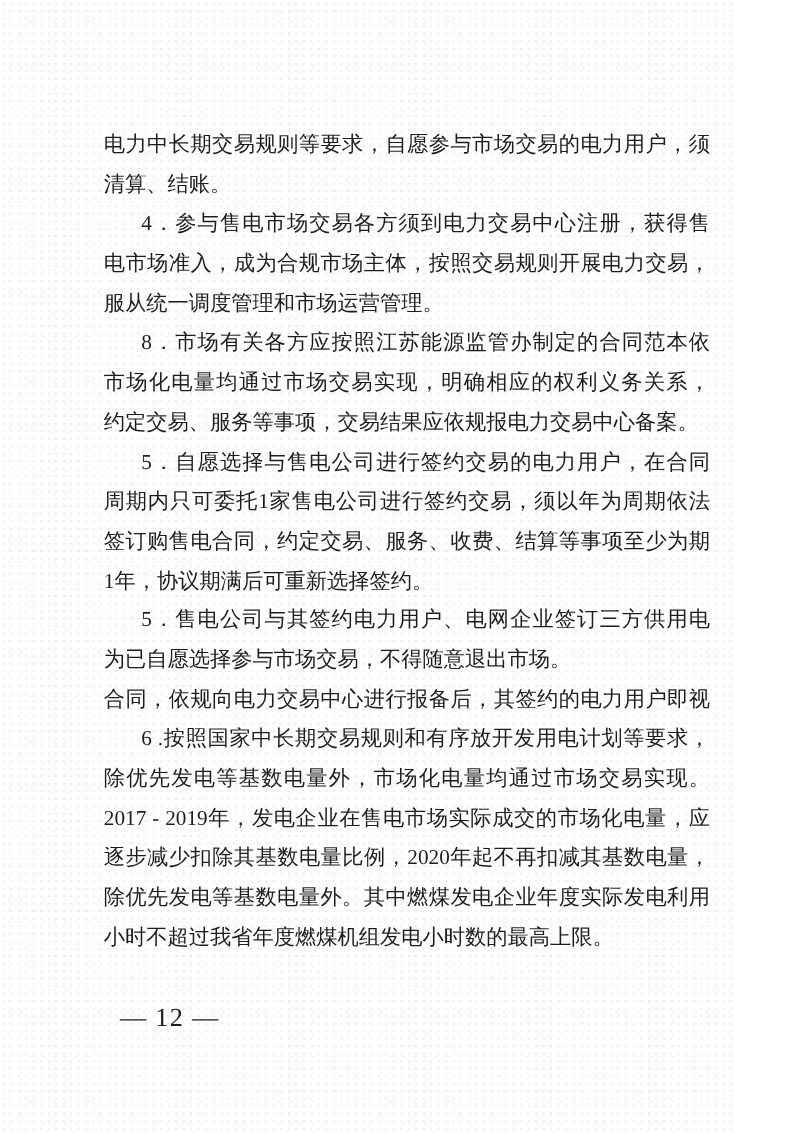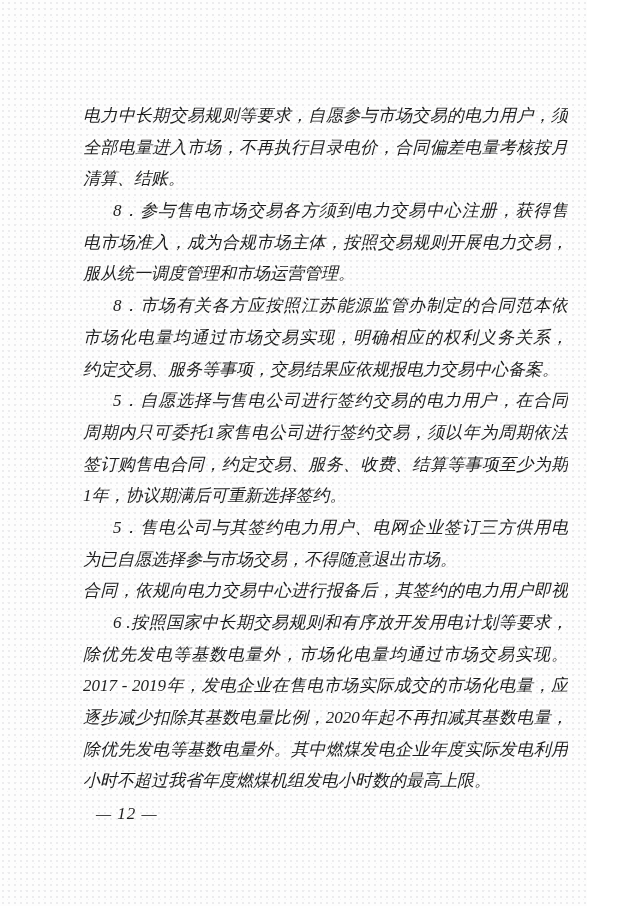--- a/index.html
+++ b/index.html
@@ -12,21 +12,20 @@
     height: 906px;
     overflow: hidden;
     background-color: #fdfdfd;
     
     background-image:
       radial-gradient(rgba(150,150,160,0.16) 0.8px, transparent 0.9px),
       radial-gradient(rgba(170,170,180,0.10) 0.7px, transparent 0.8px);
     background-size: 6px 6px, 9px 9px;
     background-position: 0 0, 3px 4px;
     font-family: "Liberation Serif", "DejaVu Serif", serif;
-    font-style: italic;
   }
   .content {
     position: absolute;
     left: 83px;
     top: 100px;
     width: 485px;
   }
   .para {
     margin: 0;
     padding: 0;
@@ -43,40 +42,39 @@
   .line.indent {
     text-indent: 30px;
   }
   .line.end {
     text-align-last: left;
   }
   .footer {
     position: absolute;
     left: 96px;
     top: 804px;
-    font-size: 17px;
+    font-size: 21px;
     line-height: 20px;
     color: #1d1d1d;
     letter-spacing: 1px;
   }
 </style>
 </head>
 <body>
 
 <div class="page">
   <div class="content">
 
     <div class="para">
       <div class="line">电力中长期交易规则等要求，自愿参与市场交易的电力用户，须</div>
-      <div class="line">全部电量进入市场，不再执行目录电价，合同偏差电量考核按月</div>
       <div class="line end">清算、结账。</div>
     </div>
 
     <div class="para">
-      <div class="line indent">8．参与售电市场交易各方须到电力交易中心注册，获得售</div>
+      <div class="line indent">4．参与售电市场交易各方须到电力交易中心注册，获得售</div>
       <div class="line">电市场准入，成为合规市场主体，按照交易规则开展电力交易，</div>
       <div class="line end">服从统一调度管理和市场运营管理。</div>
     </div>
 
     <div class="para">
       <div class="line indent">8．市场有关各方应按照江苏能源监管办制定的合同范本依</div>
       <div class="line">市场化电量均通过市场交易实现，明确相应的权利义务关系，</div>
       <div class="line end">约定交易、服务等事项，交易结果应依规报电力交易中心备案。</div>
     </div>
 

